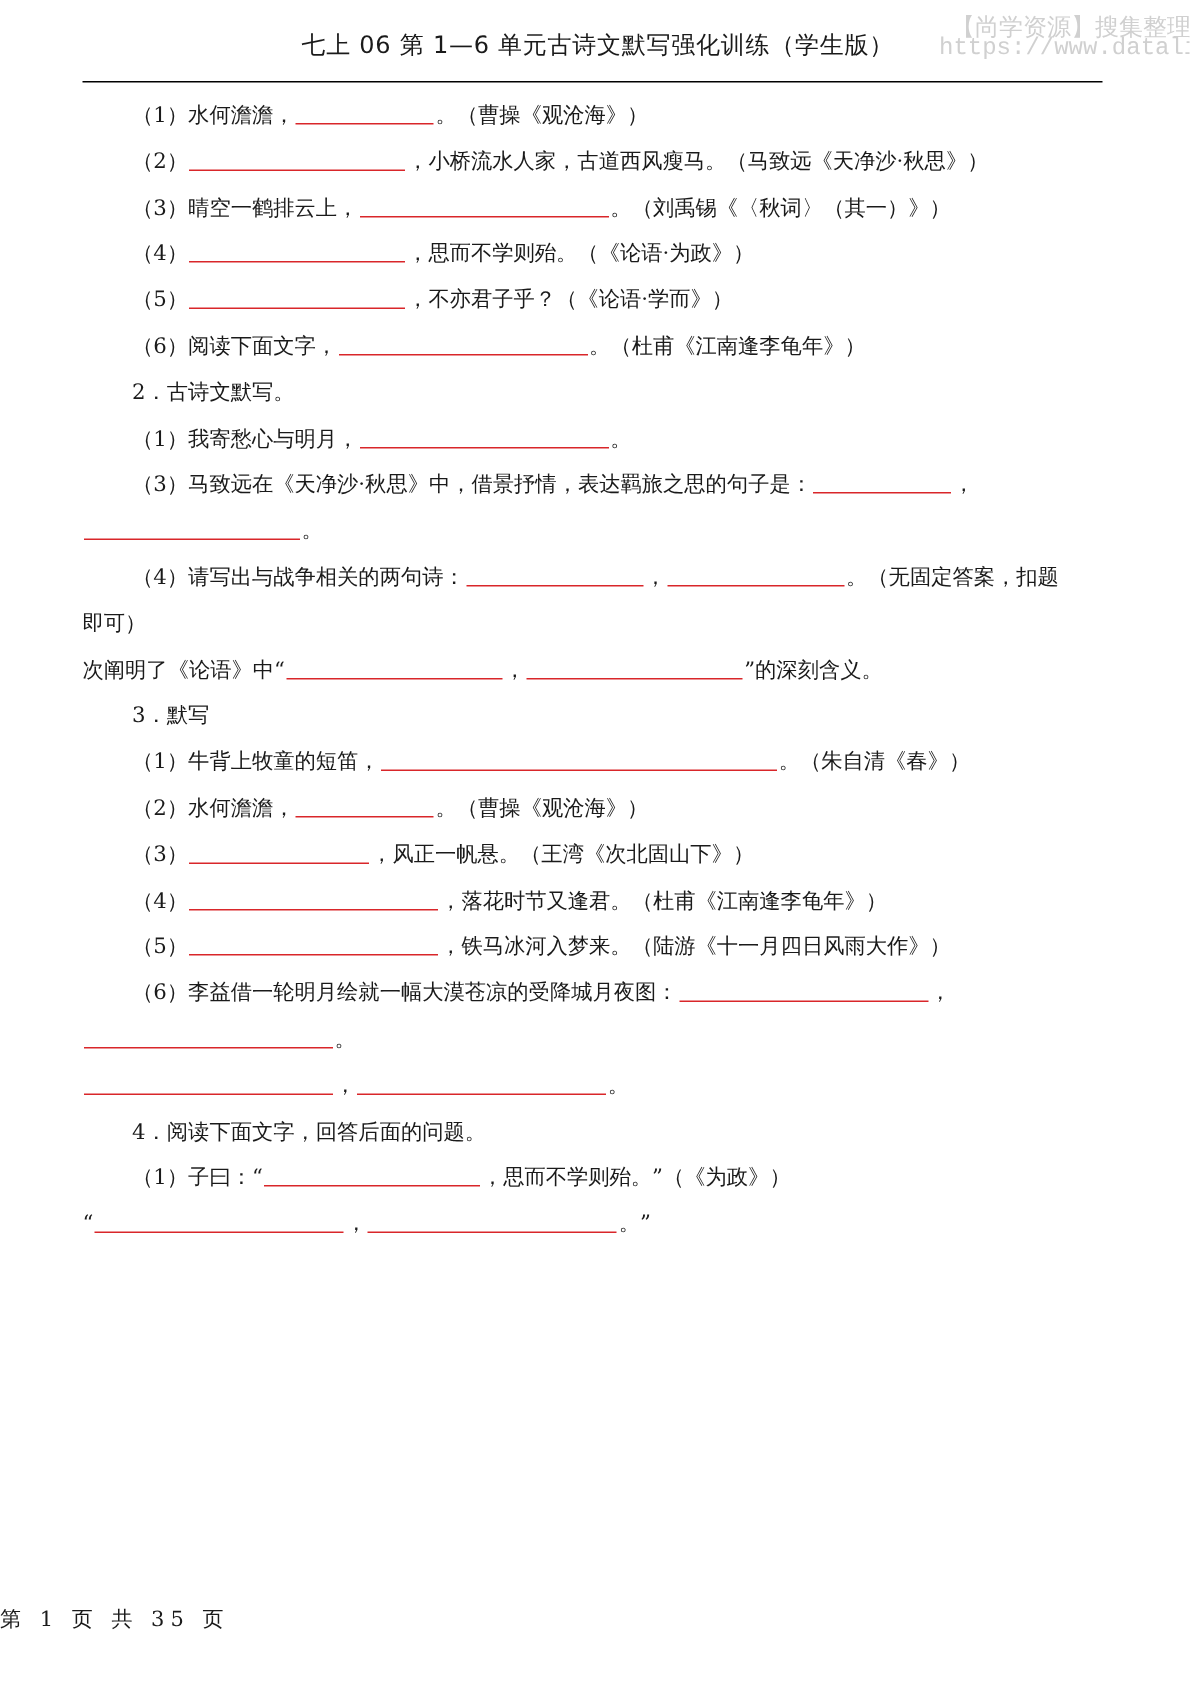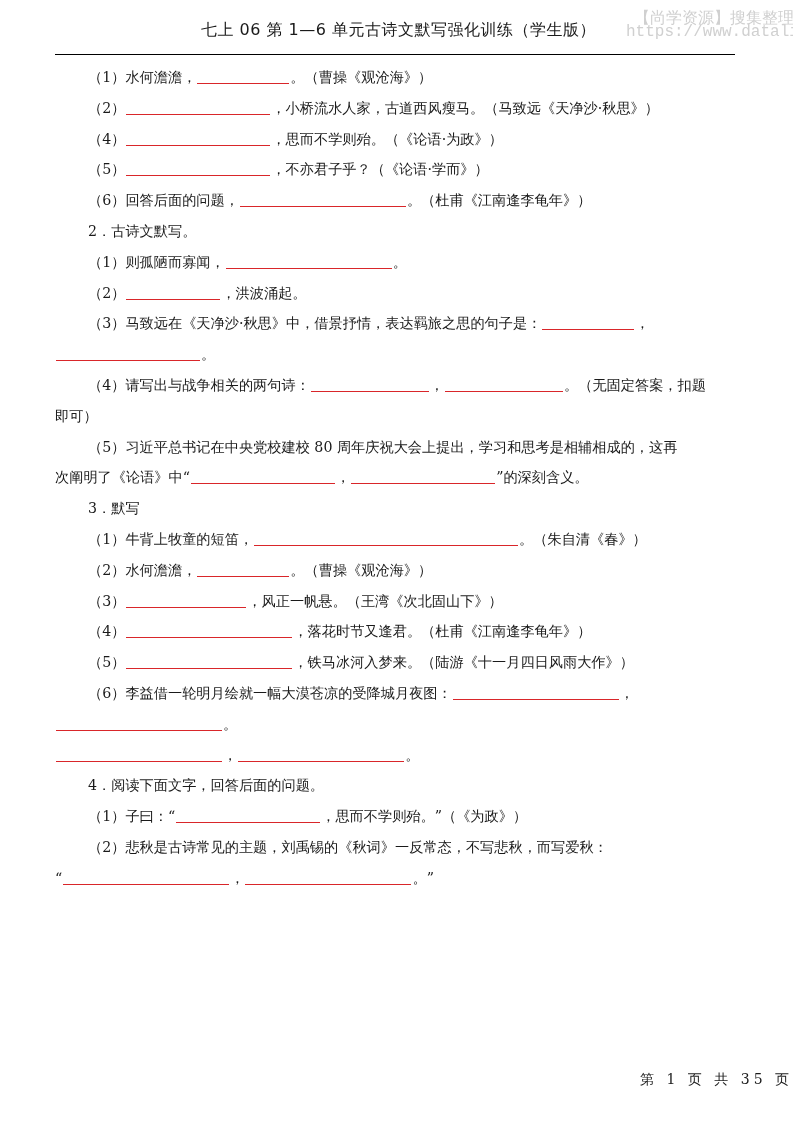--- a/index.html
+++ b/index.html
@@ -29,62 +29,60 @@
   }
   .line { white-space: nowrap; }
   .q { padding-left: 33px; }
   .sub { padding-left: 33px; }
   .cont { padding-left: 0; }
   .blank {
     display: inline-block; height: 1px; border-bottom: 1.3px solid #d9262a;
     vertical-align: baseline; margin: 0 1px; position: relative; top: 2px;
   }
   .footer {
-    position: absolute; top: 1071px; left: 0; width: 793px; text-align: right;
+    position: absolute; top: 1071px; left: 0; width: 793px; text-align: left;
     font-size: 14px; letter-spacing: 4px;
   }
 </style>
 </head>
 <body>
 
 <div class="header-title">七上 06 第 1—6 单元古诗文默写强化训练（学生版）</div>
 <div class="watermark">
   <div class="wm1">【尚学资源】搜集整理</div>
   <div>https://www.datalists.cn</div>
 </div>
 <div class="header-rule"></div>
 
 <div class="content">
 
   <div class="line sub"><span>（1）</span><span>水何澹澹，</span><span class="blank" style="width:92px"></span><span>。（曹操《观沧海》）</span></div>
   <div class="line sub"><span>（2）</span><span class="blank" style="width:144px"></span><span>，小桥流水人家，古道西风瘦马。（马致远《天净沙·秋思》）</span></div>
+  <div class="line sub"><span>（3）</span><span>晴空一鹤排云上，</span><span class="blank" style="width:166px"></span><span>。（刘禹锡《〈秋词〉（其一）》）</span></div>
   <div class="line sub"><span>（4）</span><span class="blank" style="width:144px"></span><span>，思而不学则殆。（《论语·为政》）</span></div>
   <div class="line sub"><span>（5）</span><span class="blank" style="width:144px"></span><span>，不亦君子乎？（《论语·学而》）</span></div>
-  <div class="line sub"><span>（6）</span><span>回答后面的问题，</span><span class="blank" style="width:166px"></span><span>。（杜甫《江南逢李龟年》）</span></div>
+  <div class="line sub"><span>（6）</span><span>阅读下面文字，</span><span class="blank" style="width:166px"></span><span>。（杜甫《江南逢李龟年》）</span></div>
 
   <div class="line q"><span>2．</span><span>古诗文默写。</span></div>
-  <div class="line sub"><span>（1）</span><span>则孤陋而寡闻，</span><span class="blank" style="width:166px"></span><span>。</span></div>
-  <div class="line sub"><span>（2）</span><span class="blank" style="width:94px"></span><span>，洪波涌起。</span></div>
+  <div class="line sub"><span>（1）</span><span>我寄愁心与明月，</span><span class="blank" style="width:166px"></span><span>。</span></div>
   <div class="line sub"><span>（3）</span><span>马致远在《天净沙·秋思》中，借景抒情，表达羁旅之思的句子是：</span><span class="blank" style="width:92px"></span><span>，</span></div>
   <div class="line cont"><span class="blank" style="width:144px"></span><span>。</span></div>
   <div class="line sub"><span>（4）</span><span>请写出与战争相关的两句诗：</span><span class="blank" style="width:118px"></span><span>，</span><span class="blank" style="width:118px"></span><span>。（无固定答案，扣题</span></div>
   <div class="line cont"><span>即可）</span></div>
-  <div class="line sub"><span>（5）</span><span>习近平总书记在中央党校建校 80 周年庆祝大会上提出，学习和思考是相辅相成的，这再</span></div>
   <div class="line cont"><span>次阐明了《论语》中“</span><span class="blank" style="width:144px"></span><span>，</span><span class="blank" style="width:144px"></span><span>”的深刻含义。</span></div>
 
   <div class="line q"><span>3．</span><span>默写</span></div>
   <div class="line sub"><span>（1）</span><span>牛背上牧童的短笛，</span><span class="blank" style="width:264px"></span><span>。（朱自清《春》）</span></div>
   <div class="line sub"><span>（2）</span><span>水何澹澹，</span><span class="blank" style="width:92px"></span><span>。（曹操《观沧海》）</span></div>
   <div class="line sub"><span>（3）</span><span class="blank" style="width:120px"></span><span>，风正一帆悬。（王湾《次北固山下》）</span></div>
   <div class="line sub"><span>（4）</span><span class="blank" style="width:166px"></span><span>，落花时节又逢君。（杜甫《江南逢李龟年》）</span></div>
   <div class="line sub"><span>（5）</span><span class="blank" style="width:166px"></span><span>，铁马冰河入梦来。（陆游《十一月四日风雨大作》）</span></div>
   <div class="line sub"><span>（6）</span><span>李益借一轮明月绘就一幅大漠苍凉的受降城月夜图：</span><span class="blank" style="width:166px"></span><span>，</span></div>
   <div class="line cont"><span class="blank" style="width:166px"></span><span>。</span></div>
   <div class="line cont"><span class="blank" style="width:166px"></span><span>，</span><span class="blank" style="width:166px"></span><span>。</span></div>
 
   <div class="line q"><span>4．</span><span>阅读下面文字，回答后面的问题。</span></div>
   <div class="line sub"><span>（1）</span><span>子曰：“</span><span class="blank" style="width:144px"></span><span>，思而不学则殆。”（《为政》）</span></div>
-  <div class="line sub"><span>（2）</span><span>悲秋是古诗常见的主题，刘禹锡的《秋词》一反常态，不写悲秋，而写爱秋：</span></div>
   <div class="line cont"><span>“</span><span class="blank" style="width:166px"></span><span>，</span><span class="blank" style="width:166px"></span><span>。”</span></div>
 
 </div>
 
 <div class="footer">第 1 页 共 35 页</div>
 
 </body></html>

